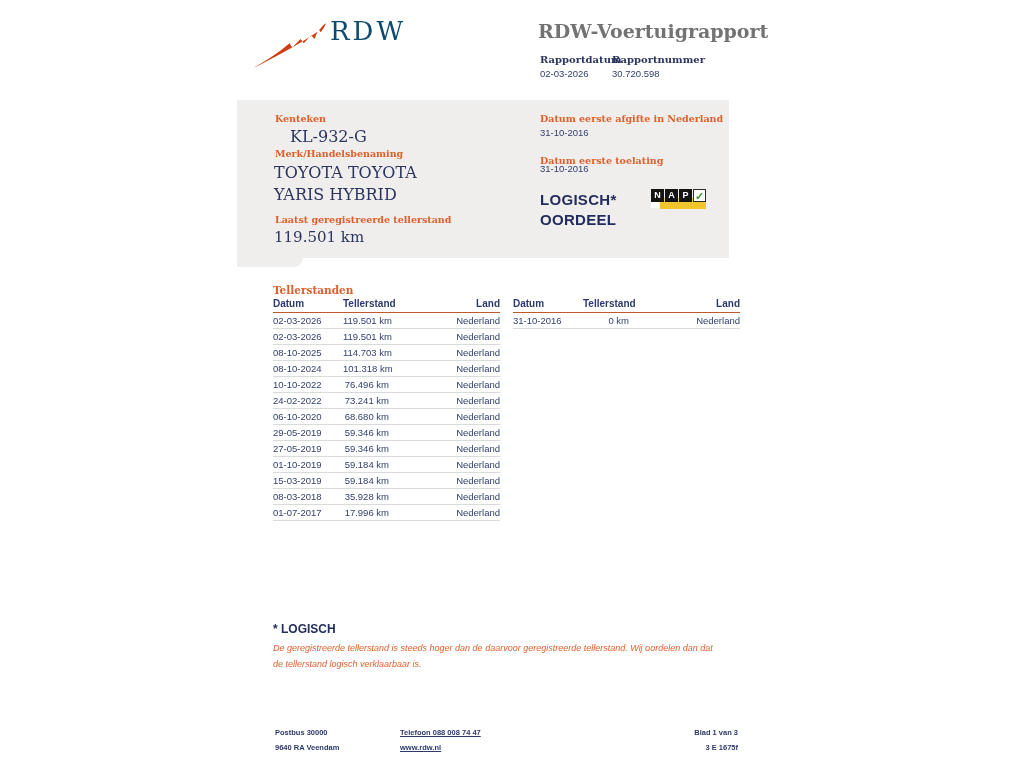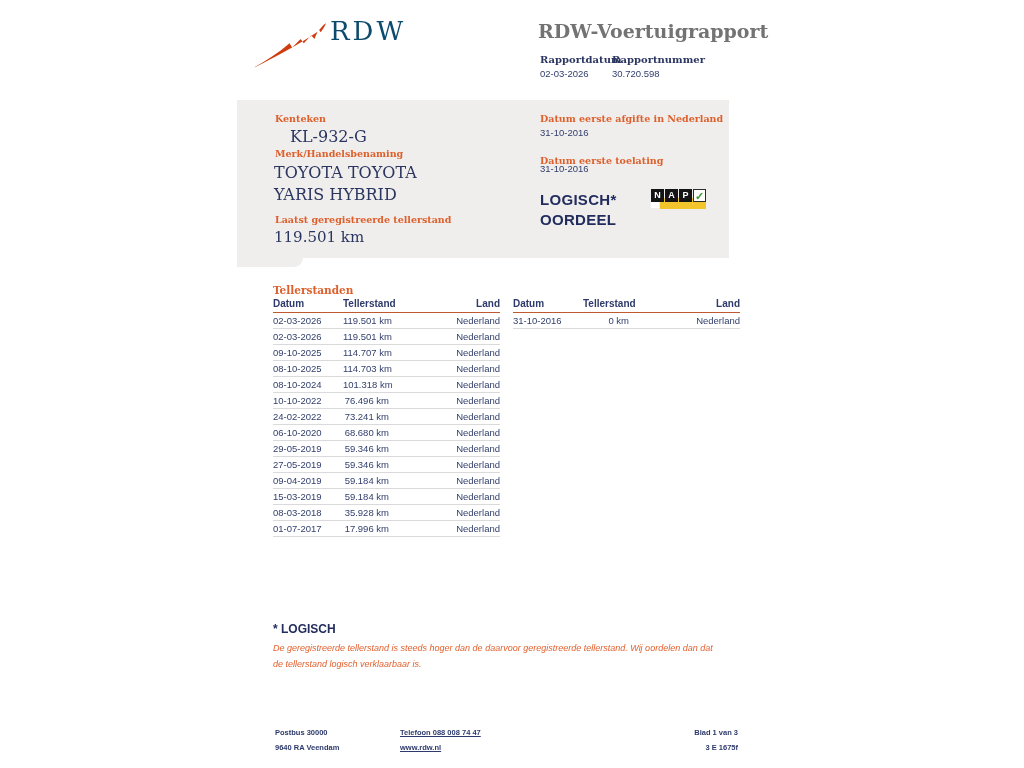--- a/index.html
+++ b/index.html
@@ -134,25 +134,20 @@
           <td>02-03-2026</td>
           <td>119.501 km</td>
           <td>Nederland</td>
         </tr>
         <tr>
           <td>02-03-2026</td>
           <td>119.501 km</td>
           <td>Nederland</td>
         </tr>
         <tr>
-          <td>09-10-2025</td>
-          <td>114.707 km</td>
-          <td>Nederland</td>
-        </tr>
-        <tr>
           <td>08-10-2025</td>
           <td>114.703 km</td>
           <td>Nederland</td>
         </tr>
         <tr>
           <td>08-10-2024</td>
           <td>101.318 km</td>
           <td>Nederland</td>
         </tr>
         <tr>
@@ -174,21 +169,21 @@
           <td>29-05-2019</td>
           <td>59.346 km</td>
           <td>Nederland</td>
         </tr>
         <tr>
           <td>27-05-2019</td>
           <td>59.346 km</td>
           <td>Nederland</td>
         </tr>
         <tr>
-          <td>09-04-2019</td>
+          <td>01-10-2019</td>
           <td>59.184 km</td>
           <td>Nederland</td>
         </tr>
         <tr>
           <td>15-03-2019</td>
           <td>59.184 km</td>
           <td>Nederland</td>
         </tr>
         <tr>
           <td>08-03-2018</td>

